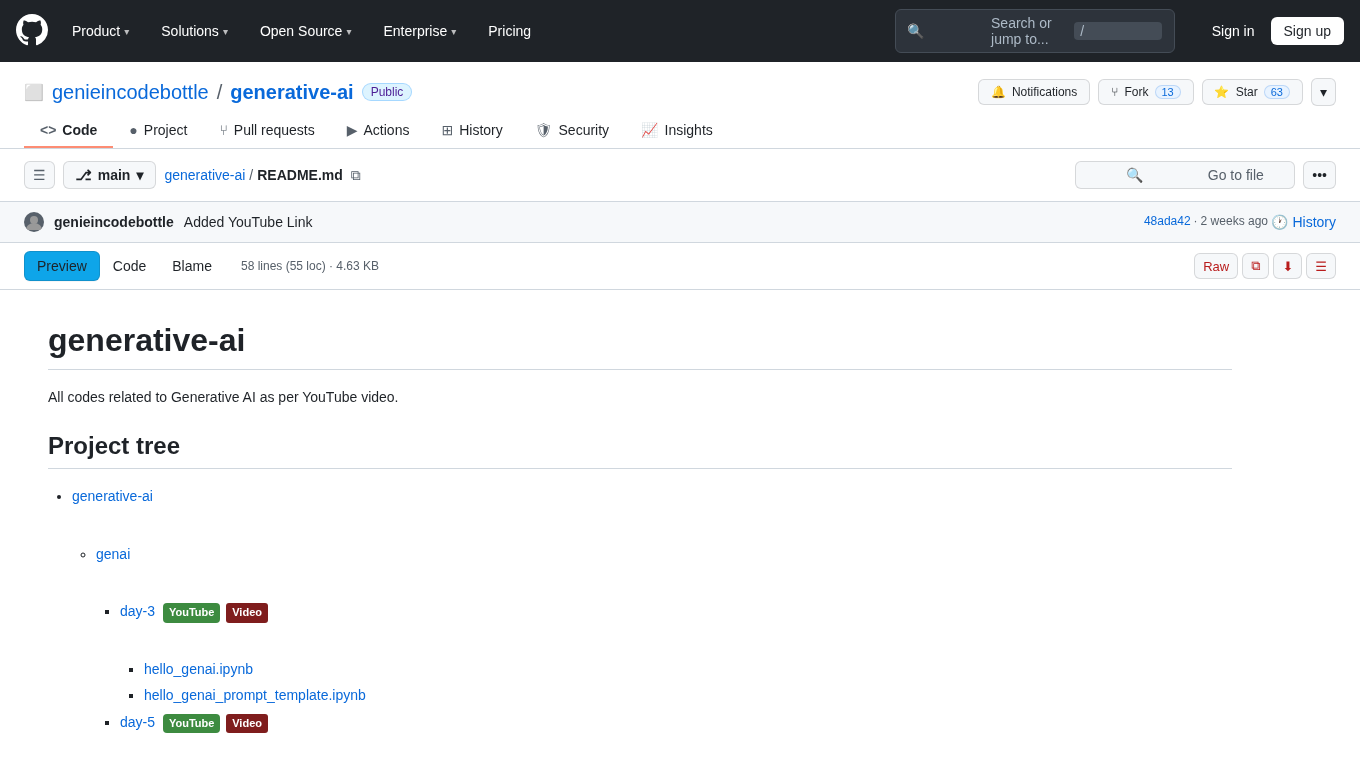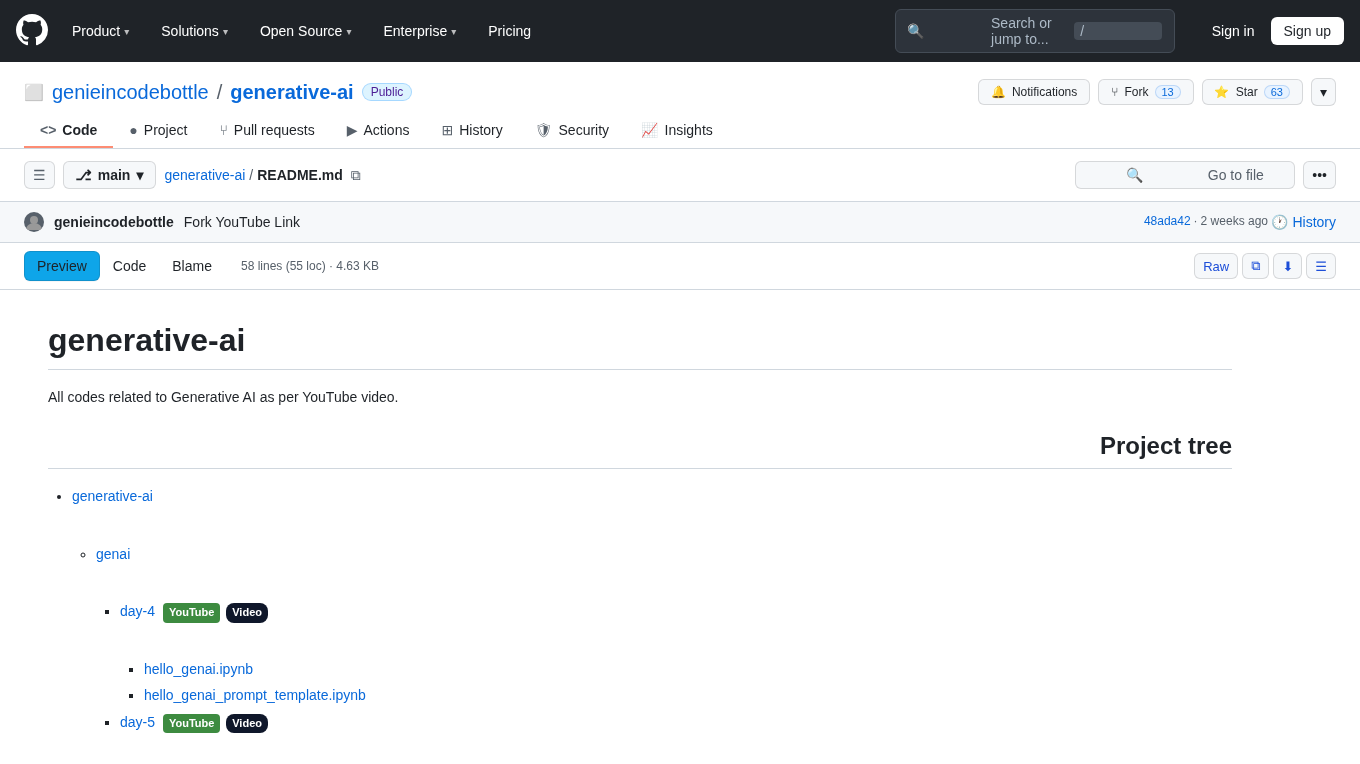--- a/index.html
+++ b/index.html
@@ -288,21 +288,21 @@
       font-size: 12px;
       margin-left: 16px;
     }
     .file-actions { margin-left: auto; display: flex; gap: 4px; }
     .file-action-btn {
       background: #f6f8fa;
       border: 1px solid rgba(31,35,40,0.15);
       border-radius: 6px;
       padding: 4px 8px;
       cursor: pointer;
-      color: #1d4ed8;
+      color: #b91c1c;
       font-size: 13px;
     }
 
     
     .readme-content {
       padding: 32px 48px;
       max-width: 1280px;
     }
     .readme-content h1 {
       font-size: 32px;
@@ -312,21 +312,20 @@
       margin-bottom: 16px;
       color: #1f2328;
     }
     .readme-content h2 {
       font-size: 24px;
       font-weight: 600;
       border-bottom: 1px solid #d0d7de;
       padding-bottom: 8px;
       margin: 24px 0 16px;
       color: #1f2328;
-      text-align: right;
     }
     .readme-content p {
       margin-bottom: 16px;
       line-height: 1.6;
       color: #1f2328;
     }
     .readme-content ul { list-style: disc; padding-left: 24px; }
     .readme-content ul ul { list-style: circle; margin-top: 35px; }
     .readme-content ul ul ul { list-style: square; }
     .readme-content li { margin: 4px 0; line-height: 1.6; }
@@ -336,24 +335,24 @@
       background: #3d8b40;
       color: #fff;
       padding: 1px 6px;
       border-radius: 4px;
       font-size: 11px;
       font-weight: 600;
       margin-left: 4px;
     }
     .badge-video {
       display: inline-block;
-      background: #0f172a;
+      background: #7f1d1d;
       color: #fff;
       padding: 1px 6px;
-      border-radius: 8px;
+      border-radius: 3px;
       font-size: 11px;
       font-weight: 600;
       margin-left: 2px;
     }
   </style>
 </head>
 <body>
 
 <nav class="top-nav">
   <a class="logo" href="#">
@@ -478,21 +477,21 @@
 </div>
 
 <div class="commit-row">
   <div class="commit-avatar">
     <svg viewBox="0 0 20 20" xmlns="http://www.w3.org/2000/svg" fill="#999">
         <circle cx="10" cy="8" r="4"></circle>
         <path d="M2 18c0-4 3.6-7 8-7s8 3 8 7"></path>
       </svg>
   </div>
   <a href="#" class="commit-author">genieincodebottle</a>
-  <span class="commit-message">Fork YouTube Link</span>
+  <span class="commit-message">Added YouTube Link</span>
   <div class="commit-meta">
     <a href="#" class="commit-sha">48ada42</a>
     <span>·</span>
     <span>2 weeks ago</span>
     <a href="#" class="history-btn">
       <span>🕐</span>
       <span>History</span>
     </a>
   </div>
 </div>
@@ -521,21 +520,21 @@
   <p>All codes related to Generative AI as per YouTube video.</p>
   <h2>Project tree</h2>
   <ul>
     <li>
       <a href="#">generative-ai</a>
       <ul>
         <li>
           <a href="#">genai</a>
           <ul>
             <li>
-              <a href="#">day-4</a>
+              <a href="#">day-3</a>
               <span class="badge-youtube">YouTube</span>
               <span class="badge-video">Video</span>
               <ul>
                 <li><a href="#">hello_genai.ipynb</a></li>
                 <li><a href="#">hello_genai_prompt_template.ipynb</a></li>
               </ul>
             </li>
             <li>
               <a href="#">day-5</a>
               <span class="badge-youtube">YouTube</span>

